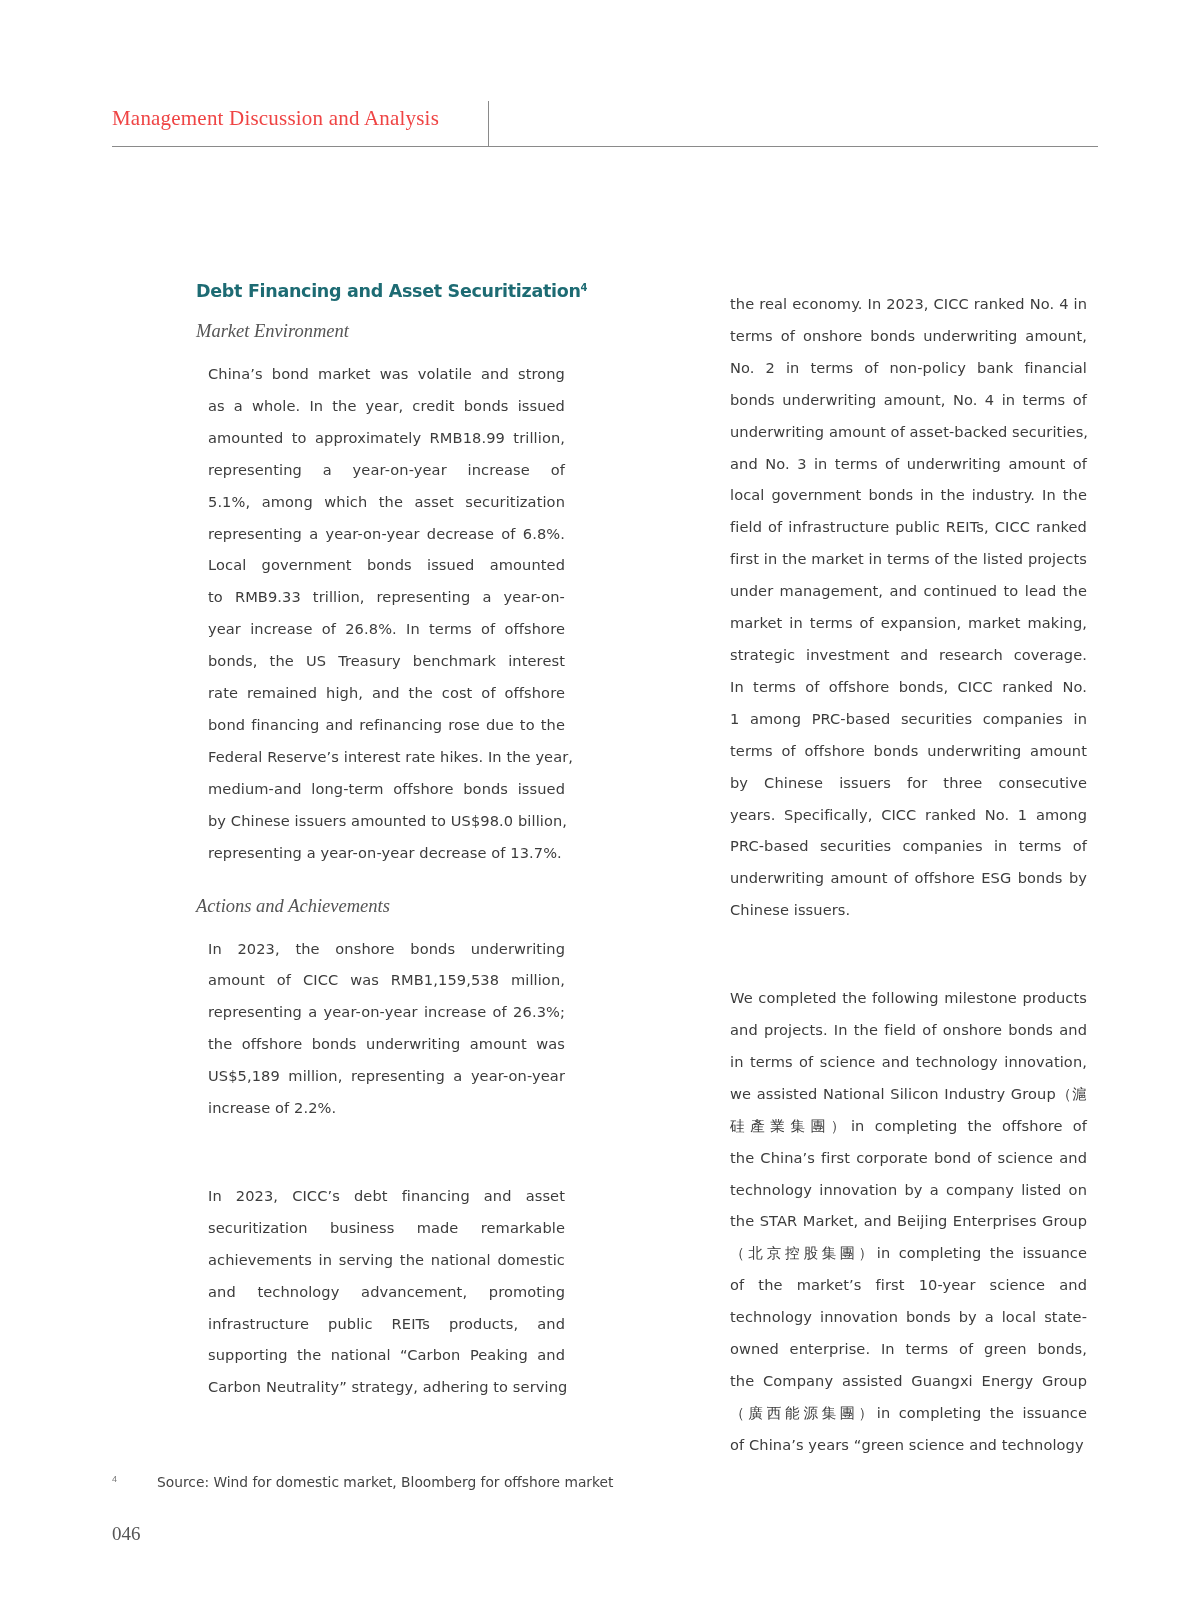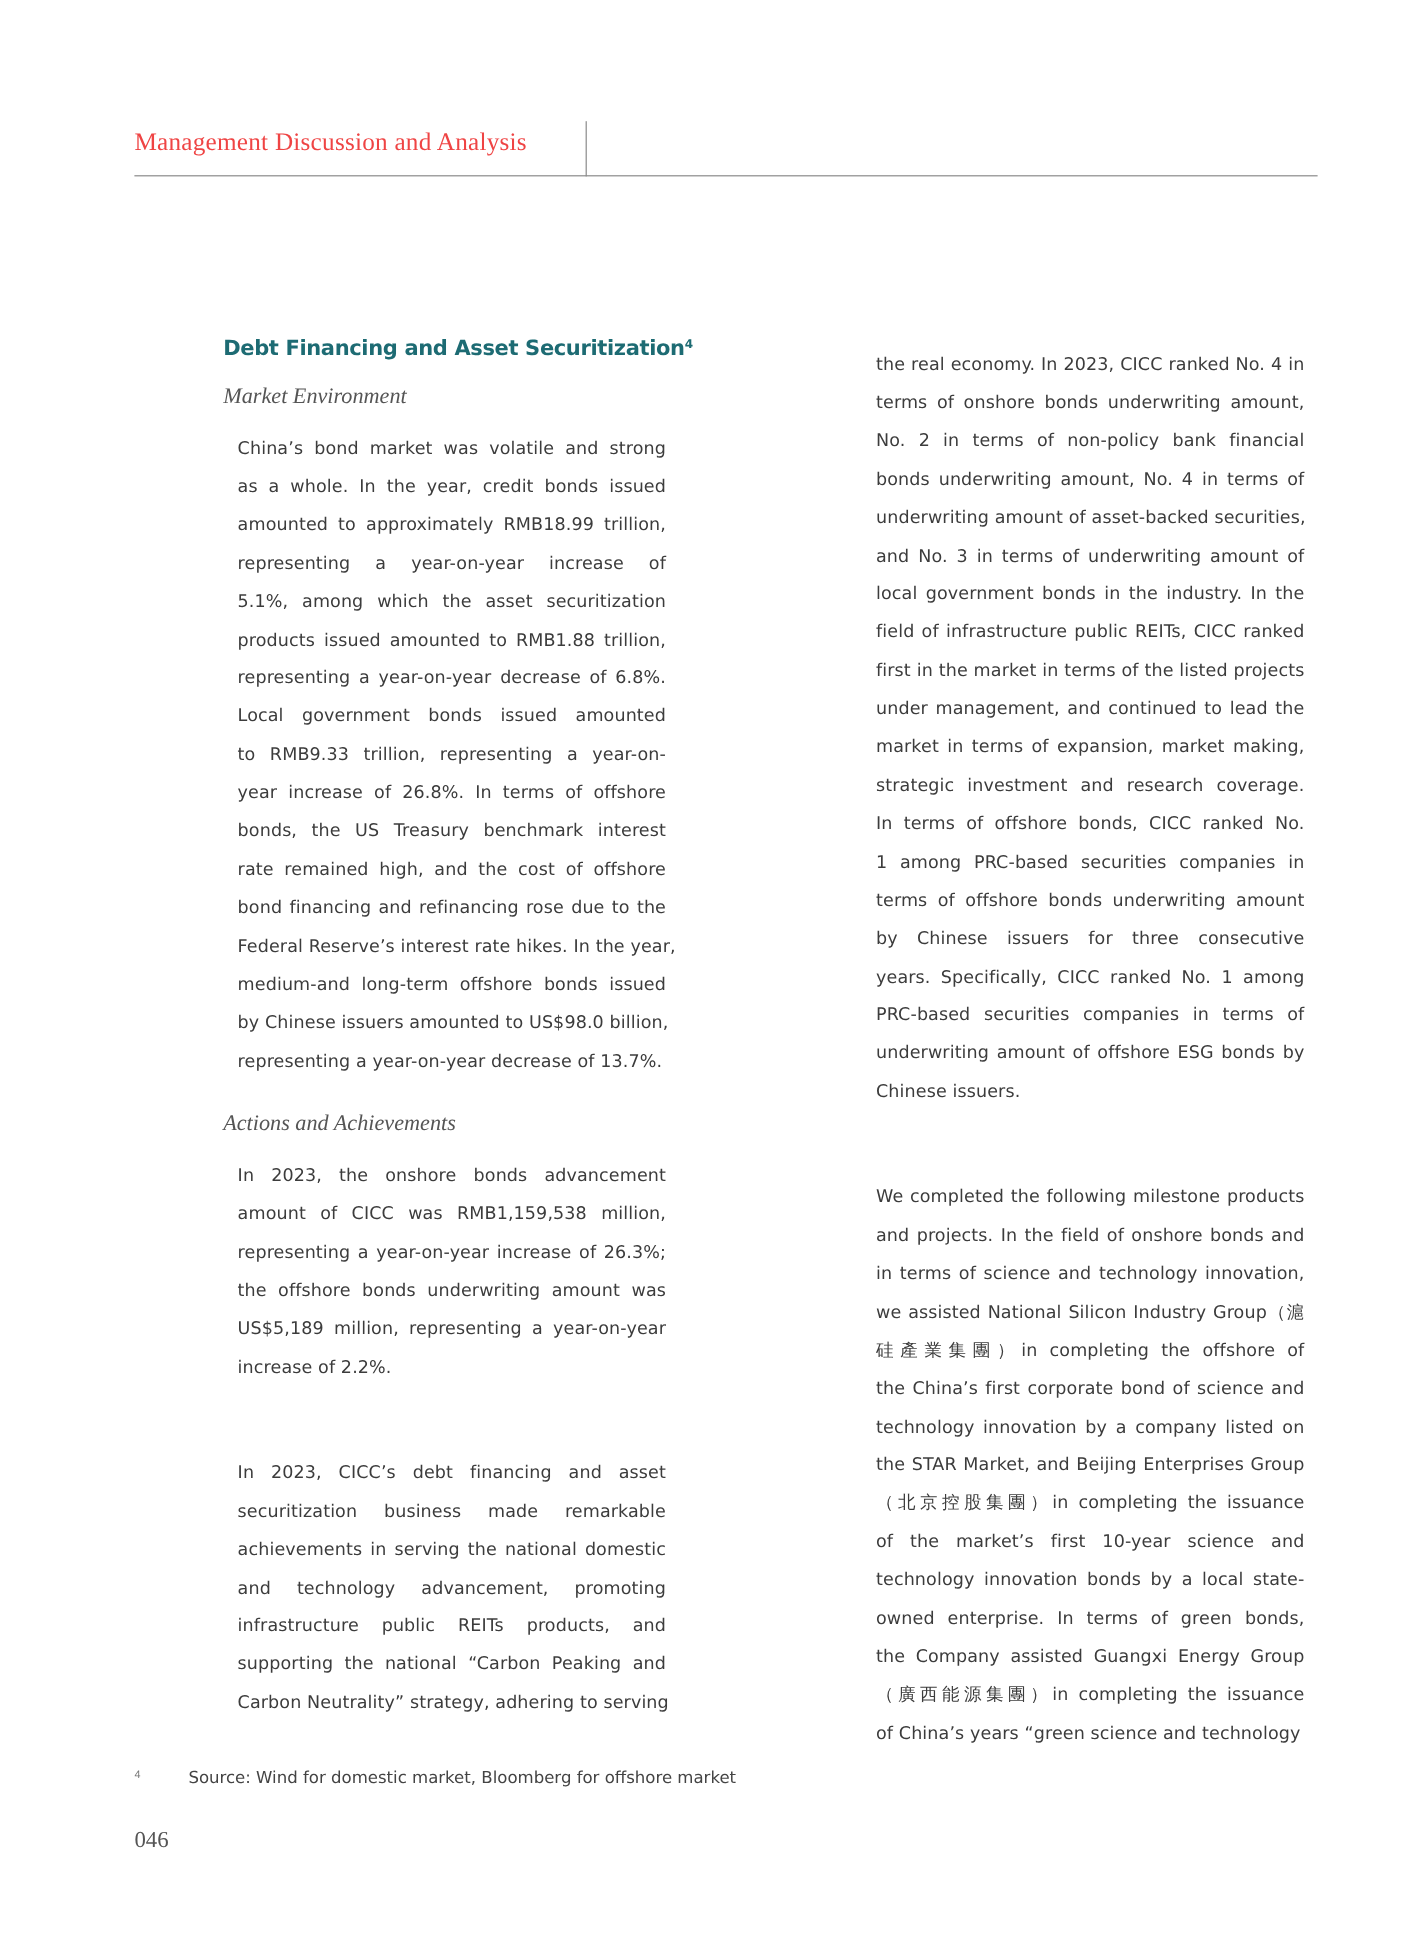--- a/index.html
+++ b/index.html
@@ -7,21 +7,21 @@
   .header-title {
     position: absolute; left: 112px; top: 106px;
     font-family: "DejaVu Serif", "Liberation Serif", serif;
     font-size: 21px; color: #ef4444; letter-spacing: 0.2px;
     font-family: "Liberation Serif", serif;
   }
   .header-vline { position: absolute; left: 488px; top: 101px; width: 1px; height: 46px; background: #8a8a8a; }
   .header-rule { position: absolute; left: 112px; top: 146px; width: 986px; height: 1px; background: #8a8a8a; }
 
   .col { position: absolute; width: 381px; font-family: "Liberation Sans", sans-serif; }
-  .col-left { left: 186px; top: 276px; }
+  .col-left { left: 196px; top: 276px; }
   .col-right { left: 718px; top: 276px; }
 
   .section-title {
     font-family: "DejaVu Sans", sans-serif; font-weight: bold;
     font-size: 17.5px; color: #1d6b73; line-height: 30px; margin: 0; white-space: nowrap;
     letter-spacing: -0.3px;
   }
   .section-title sup { font-size: 10px; vertical-align: top; position: relative; top: -3px; }
   .subhead {
     font-family: "Liberation Serif", serif; font-style: italic;
@@ -50,36 +50,35 @@
 
 <div class="col col-left">
   <h2 class="section-title"><span>Debt Financing and Asset Securitization</span><sup>4</sup></h2>
   <div class="subhead">Market Environment</div>
   <p class="para">
       <span class="line">China’s bond market was volatile and strong</span>
       <span class="line">as a whole. In the year, credit bonds issued</span>
       <span class="line">amounted to approximately RMB18.99 trillion,</span>
       <span class="line">representing a year-on-year increase of</span>
       <span class="line">5.1%, among which the asset securitization</span>
-      <span class="line">products issued amounted to RMB1.88 trillion,</span>
       <span class="line">representing a year-on-year decrease of 6.8%.</span>
       <span class="line">Local government bonds issued amounted</span>
       <span class="line">to RMB9.33 trillion, representing a year-on-</span>
       <span class="line">year increase of 26.8%. In terms of offshore</span>
       <span class="line">bonds, the US Treasury benchmark interest</span>
       <span class="line">rate remained high, and the cost of offshore</span>
       <span class="line">bond financing and refinancing rose due to the</span>
       <span class="line">Federal Reserve’s interest rate hikes. In the year,</span>
       <span class="line">medium-and long-term offshore bonds issued</span>
       <span class="line">by Chinese issuers amounted to US$98.0 billion,</span>
       <span class="line last">representing a year-on-year decrease of 13.7%.</span>
     </p>
   <div class="subhead" style="margin-top:22px;">Actions and Achievements</div>
   <p class="para">
-      <span class="line">In 2023, the onshore bonds advancement</span>
+      <span class="line">In 2023, the onshore bonds underwriting</span>
       <span class="line">amount of CICC was RMB1,159,538 million,</span>
       <span class="line">representing a year-on-year increase of 26.3%;</span>
       <span class="line">the offshore bonds underwriting amount was</span>
       <span class="line">US$5,189 million, representing a year-on-year</span>
       <span class="line last">increase of 2.2%.</span>
     </p>
   <div class="gap"></div>
   <p class="para">
       <span class="line">In 2023, CICC’s debt financing and asset</span>
       <span class="line">securitization business made remarkable</span>

